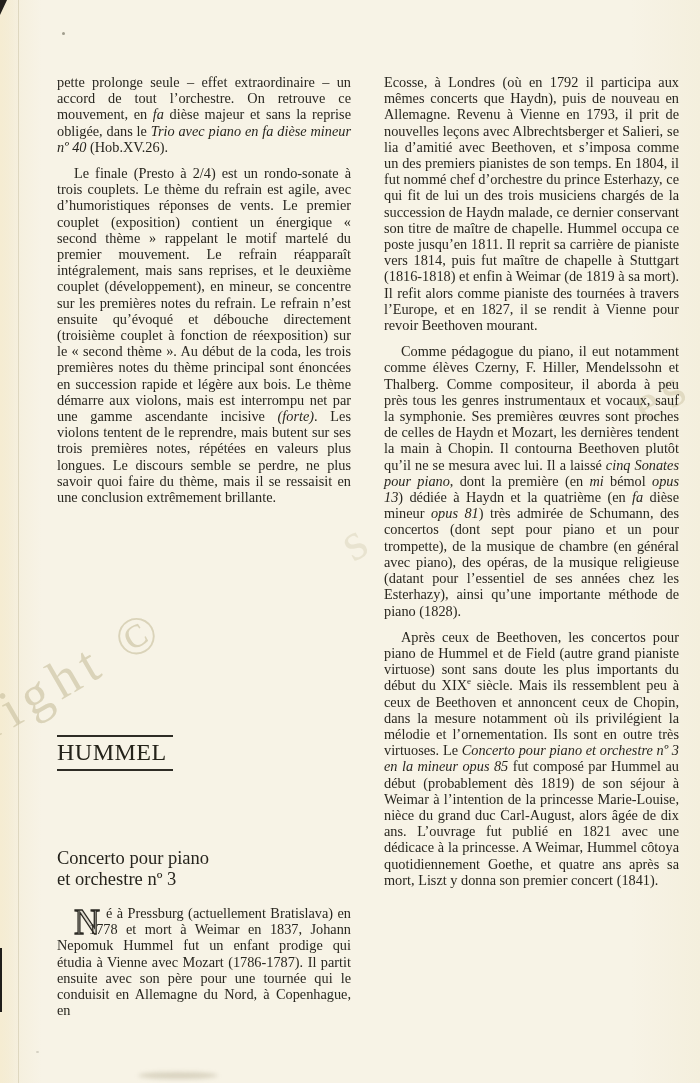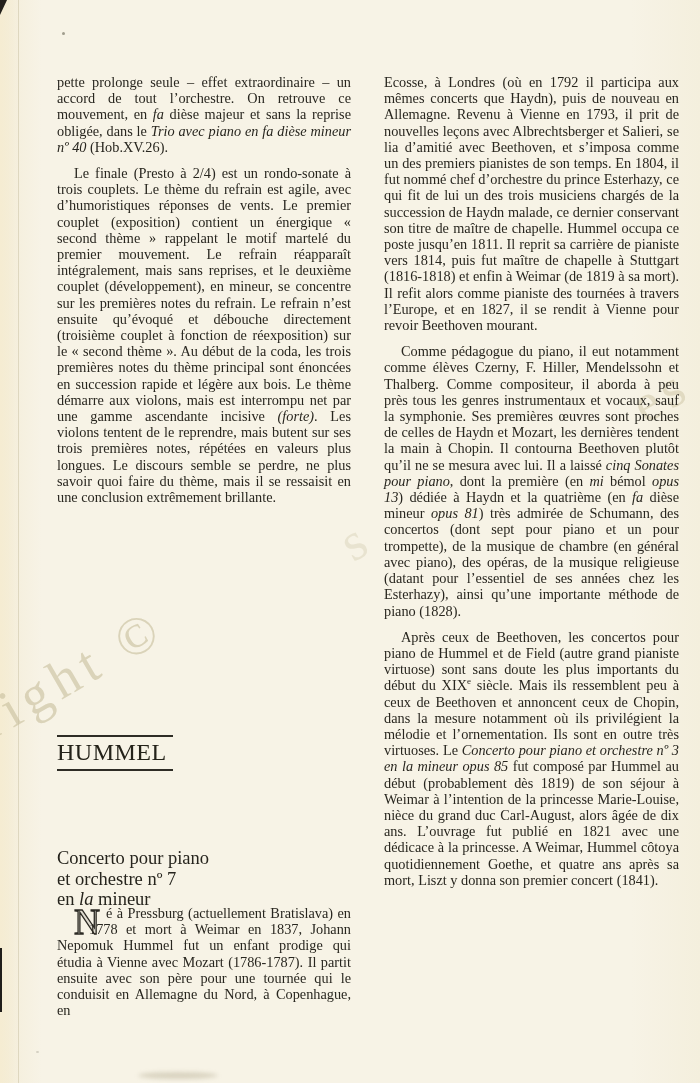--- a/index.html
+++ b/index.html
@@ -122,22 +122,21 @@
     <p class="para"><span>Le finale (Presto à 2/4) est un rondo-sonate à trois couplets. Le thème du refrain est agile, avec d’humoristiques réponses de vents. Le premier couplet (exposition) contient un énergique « second thème » rappelant le motif martelé du premier mouvement. Le refrain réapparaît intégralement, mais sans reprises, et le deuxième couplet (développement), en mineur, se concentre sur les premières notes du refrain. Le refrain n’est ensuite qu’évoqué et débouche directement (troisième couplet à fonction de réexposition) sur le « second thème ». Au début de la coda, les trois premières notes du thème principal sont énoncées en succession rapide et légère aux bois. Le thème démarre aux violons, mais est interrompu net par une gamme ascendante incisive </span><span class="i">(forte)</span><span>. Les violons tentent de le reprendre, mais butent sur ses trois premières notes, répétées en valeurs plus longues. Le discours semble se perdre, ne plus savoir quoi faire du thème, mais il se ressaisit en une conclusion extrêmement brillante.</span></p>
 
     <div class="heading-block">
       <div class="heading-rule"></div>
       <h2 class="hummel">HUMMEL</h2>
       <div class="heading-rule thin"></div>
     </div>
 
     <div class="subtitle">
       <div><span>Concerto pour piano</span></div>
-      <div><span>et orchestre nº 7</span></div>
-      <div><span>en </span><span class="i">la</span><span> mineur</span></div>
+      <div><span>et orchestre nº 3</span></div>
     </div>
 
     <p class="para dropcap-para">
       <span class="dropcap">N</span><span><span>é à Pressburg (actuellement Bratislava) en 1778 et mort à Weimar en 1837, Johann Nepomuk Hummel fut un enfant prodige qui étudia à Vienne avec Mozart (1786-1787). Il partit ensuite avec son père pour une tournée qui le conduisit en Allemagne du Nord, à Copenhague, en</span></span>
     </p>
   </div>
 
   <div class="col col-right">
     <p class="para flush"><span>Ecosse, à Londres (où en 1792 il participa aux mêmes concerts que Haydn), puis de nouveau en Allemagne. Revenu à Vienne en 1793, il prit de nouvelles leçons avec Albrechtsberger et Salieri, se lia d’amitié avec Beethoven, et s’imposa comme un des premiers pianistes de son temps. En 1804, il fut nommé chef d’orchestre du prince Esterhazy, ce qui fit de lui un des trois musiciens chargés de la succession de Haydn malade, ce dernier conservant son titre de maître de chapelle. Hummel occupa ce poste jusqu’en 1811. Il reprit sa carrière de pianiste vers 1814, puis fut maître de chapelle à Stuttgart (1816-1818) et enfin à Weimar (de 1819 à sa mort). Il refit alors comme pianiste des tournées à travers l’Europe, et en 1827, il se rendit à Vienne pour revoir Beethoven mourant.</span></p>
     <p class="para"><span>Comme pédagogue du piano, il eut notamment comme élèves Czerny, F. Hiller, Mendelssohn et Thalberg. Comme compositeur, il aborda à peu près tous les genres instrumentaux et vocaux, sauf la symphonie. Ses premières œuvres sont proches de celles de Haydn et Mozart, les dernières tendent la main à Chopin. Il contourna Beethoven plutôt qu’il ne se mesura avec lui. Il a laissé </span><span class="i">cinq Sonates pour piano</span><span>, dont la première (en </span><span class="i">mi</span><span> bémol </span><span class="i">opus 13</span><span>) dédiée à Haydn et la quatrième (en </span><span class="i">fa</span><span> dièse mineur </span><span class="i">opus 81</span><span>) très admirée de Schumann, des concertos (dont sept pour piano et un pour trompette), de la musique de chambre (en général avec piano), des opéras, de la musique religieuse (datant pour l’essentiel de ses années chez les Esterhazy), ainsi qu’une importante méthode de piano (1828).</span></p>

